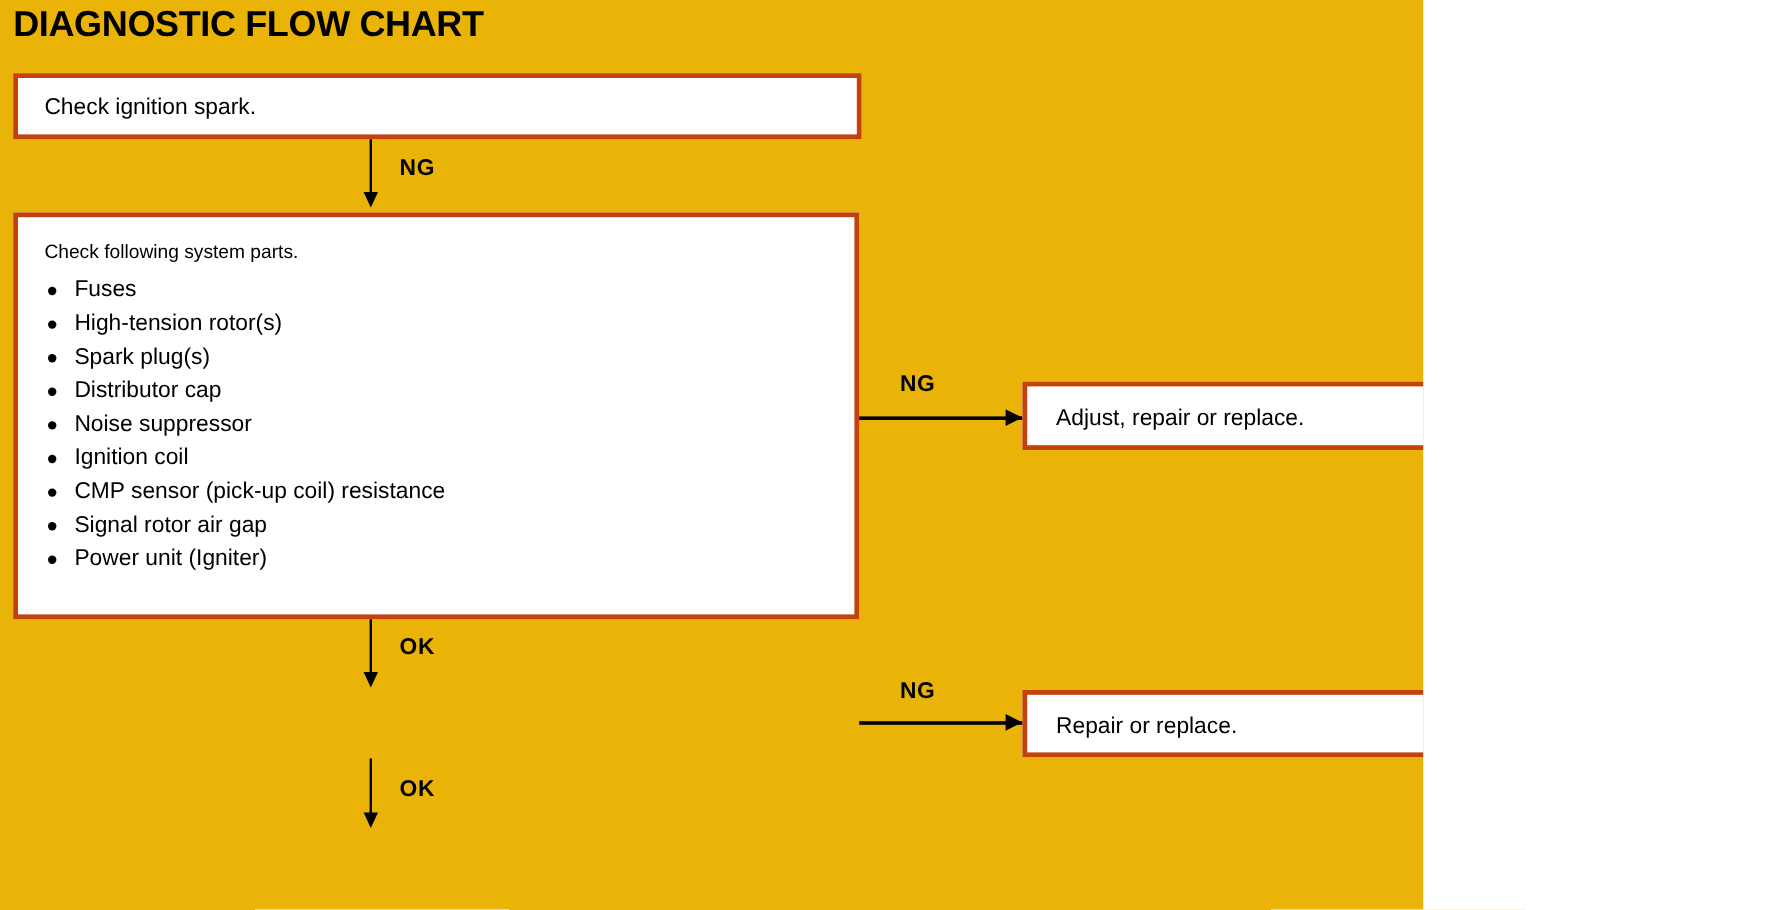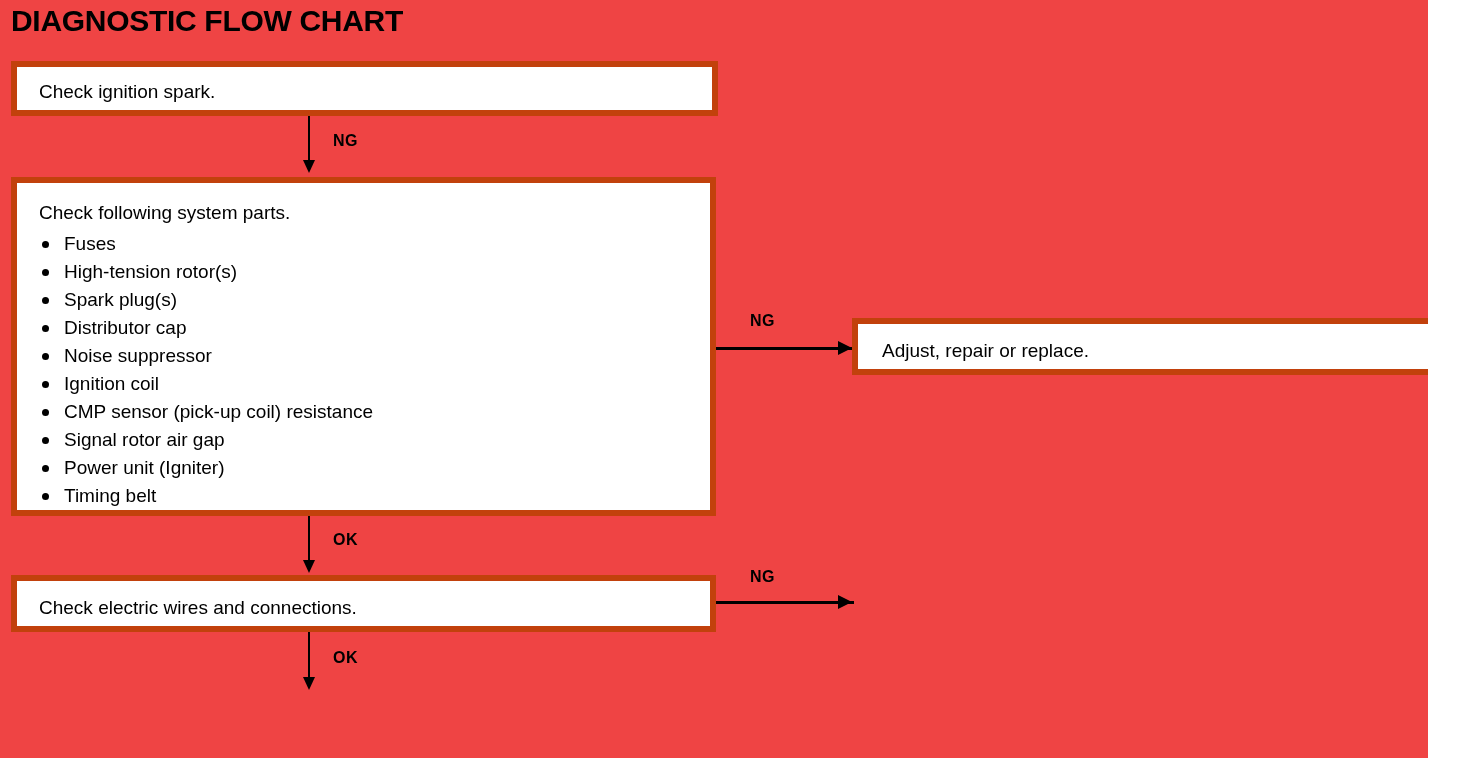--- a/index.html
+++ b/index.html
@@ -2,23 +2,23 @@
 <html><head>
 <meta charset="utf-8">
 <style>
   html, body {
     margin: 0;
     padding: 0;
     background: #ffffff;
   }
   #page {
     position: relative;
-    width: 1428px;
+    width: 1186px;
     height: 758px;
-    background: #ef4444;
+    background: #eab308;
     font-family: "Liberation Sans", sans-serif;
     color: #000000;
     overflow: hidden;
   }
 
   
   .chart-title {
     position: absolute;
     left: 11px;
     top: 4px;
@@ -26,41 +26,41 @@
     font-weight: bold;
     letter-spacing: -0.3px;
     line-height: 34px;
     white-space: nowrap;
   }
 
   
   .node {
     position: absolute;
     box-sizing: border-box;
-    border: 6px solid #c2410c;
+    border: 4px solid #c2410c;
     background: #ffffff;
   }
   .node-text {
     position: absolute;
     font-size: 19px;
     line-height: 22px;
     white-space: nowrap;
   }
 
   
   #box-check-spark       { left: 11px;  top: 61px;  width: 707px; height: 55px; }
   #box-check-spark .node-text { left: 22px; top: 14px; }
 
   
   #box-system-parts      { left: 11px;  top: 177px; width: 705px; height: 339px; }
   .list-head {
     position: absolute;
     left: 22px;
     top: 19px;
-    font-size: 19px;
+    font-size: 16px;
     line-height: 22px;
     white-space: nowrap;
   }
   .part-list {
     position: absolute;
     left: 22px;
     top: 47px;
     margin: 0;
     padding: 0;
     list-style: none;
@@ -121,21 +121,21 @@
   .arrow-right {
     position: absolute;
     width: 0;
     height: 0;
     border-top: 7px solid transparent;
     border-bottom: 7px solid transparent;
     border-left: 14px solid #000000;
   }
   .edge-label {
     position: absolute;
-    font-size: 16px;
+    font-size: 19px;
     font-weight: bold;
     line-height: 20px;
     letter-spacing: 0.5px;
     white-space: nowrap;
   }
 
   
   #conn1-line  { left: 308px; top: 116px; height: 50px; }
   #conn1-arrow { left: 303px; top: 160px; }
   #conn1-label { left: 333px; top: 131px; }
@@ -180,43 +180,42 @@
     <ul class="part-list" id="part-list">
         <li><span class="bullet"></span><span>Fuses</span></li>
         <li><span class="bullet"></span><span>High-tension rotor(s)</span></li>
         <li><span class="bullet"></span><span>Spark plug(s)</span></li>
         <li><span class="bullet"></span><span>Distributor cap</span></li>
         <li><span class="bullet"></span><span>Noise suppressor</span></li>
         <li><span class="bullet"></span><span>Ignition coil</span></li>
         <li><span class="bullet"></span><span>CMP sensor (pick-up coil) resistance</span></li>
         <li><span class="bullet"></span><span>Signal rotor air gap</span></li>
         <li><span class="bullet"></span><span>Power unit (Igniter)</span></li>
-        <li><span class="bullet"></span><span>Timing belt</span></li>
       </ul>
   </div>
 
   <div class="hline" id="conn2-line"></div>
   <div class="arrow-right" id="conn2-arrow"></div>
   <div class="edge-label" id="conn2-label">NG</div>
 
   <div class="node" id="box-adjust-repair">
     <div class="node-text">Adjust, repair or replace.</div>
   </div>
 
   <div class="vline" id="conn3-line"></div>
   <div class="arrow-down" id="conn3-arrow"></div>
   <div class="edge-label" id="conn3-label">OK</div>
 
-  <div class="node" id="box-electric-wires">
-    <div class="node-text">Check electric wires and connections.</div>
-  </div>
 
   <div class="hline" id="conn4-line"></div>
   <div class="arrow-right" id="conn4-arrow"></div>
   <div class="edge-label" id="conn4-label">NG</div>
 
+  <div class="node" id="box-repair-replace">
+    <div class="node-text">Repair or replace.</div>
+  </div>
 
   <div class="vline" id="conn5-line"></div>
   <div class="arrow-down" id="conn5-arrow"></div>
   <div class="edge-label" id="conn5-label">OK</div>
 
 
 </div>
 
 </body></html>

